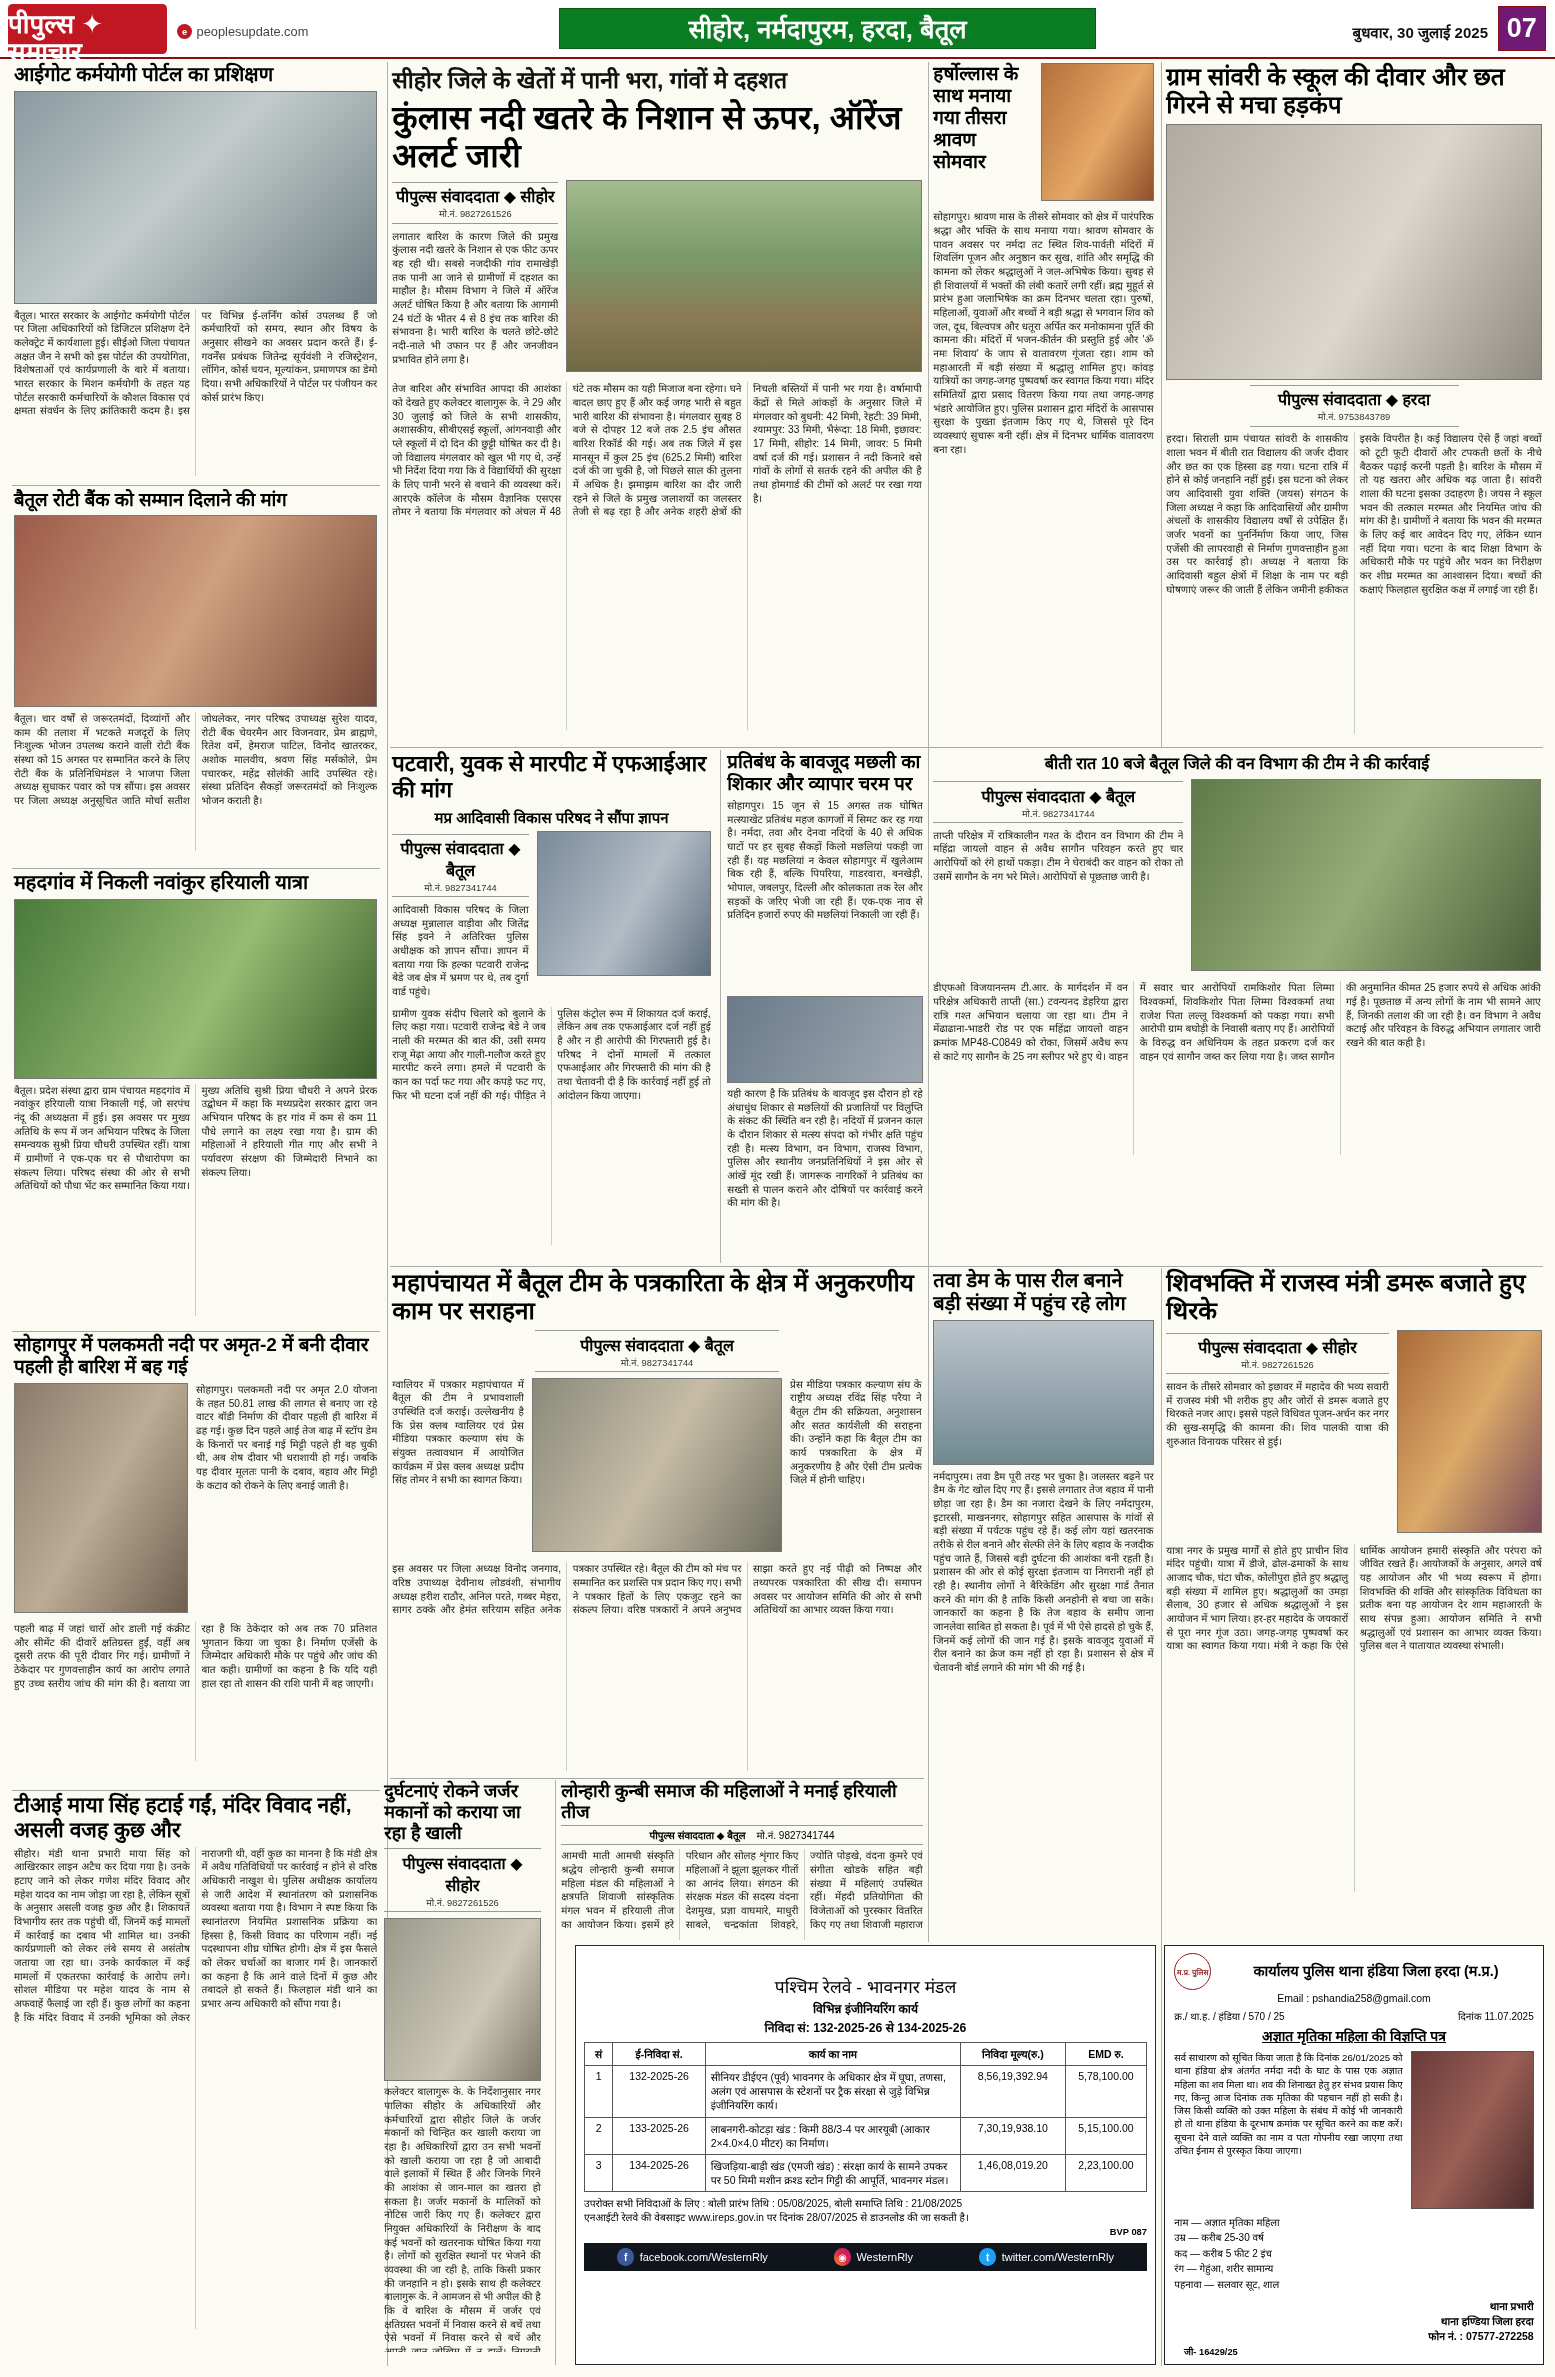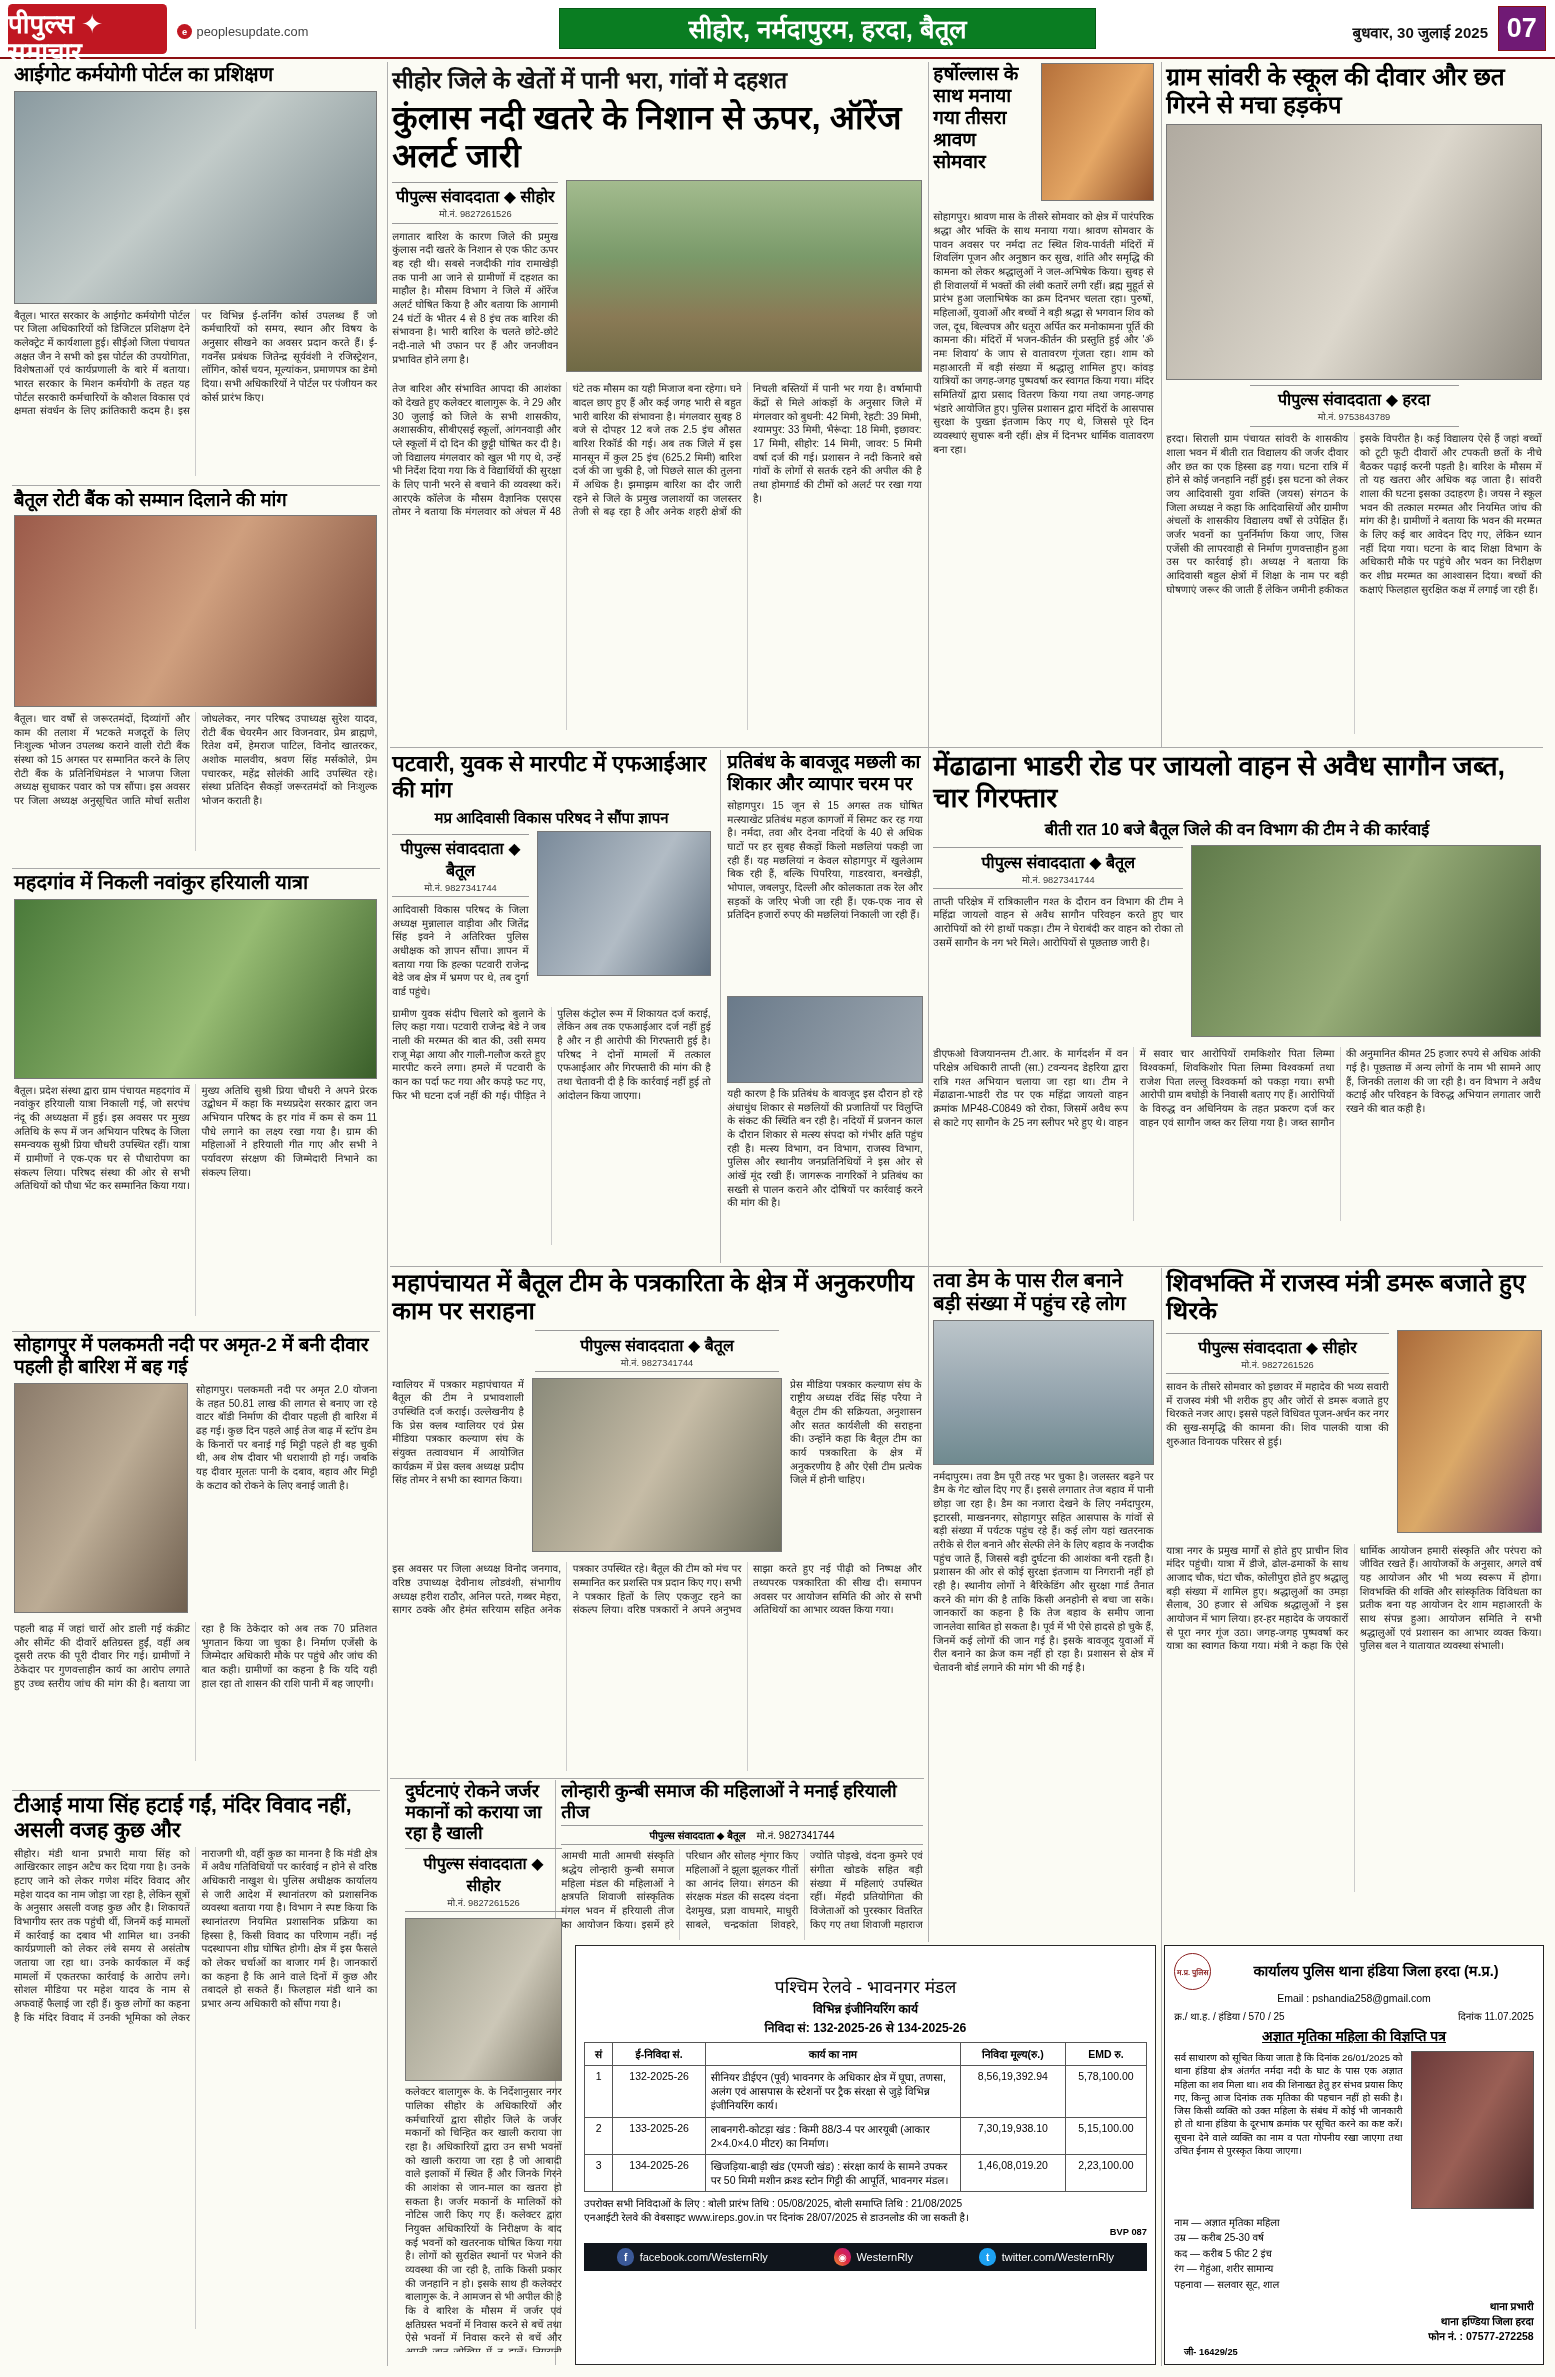--- a/index.html
+++ b/index.html
@@ -176,21 +176,21 @@
       <span class="byl-ph">मो.नं. 9827341744</span>
     </div>
     <div class="row" style="margin-bottom:5.8px">
       <div class="body grow" style="height:174px">ग्वालियर में पत्रकार महापंचायत में बैतूल की टीम ने प्रभावशाली उपस्थिति दर्ज कराई। उल्लेखनीय है कि प्रेस क्लब ग्वालियर एवं प्रेस मीडिया पत्रकार कल्याण संघ के संयुक्त तत्वावधान में आयोजित कार्यक्रम में प्रेस क्लब अध्यक्ष प्रदीप सिंह तोमर ने सभी का स्वागत किया।</div>
       <div class="photo" style="width:250px;height:174px;flex:none;background:linear-gradient(120deg,#8a8a7a,#c6bca6 50%,#6f6f5f)"></div>
       <div class="body grow" style="height:174px">प्रेस मीडिया पत्रकार कल्याण संघ के राष्ट्रीय अध्यक्ष रविंद्र सिंह परैया ने बैतूल टीम की सक्रियता, अनुशासन और सतत कार्यशैली की सराहना की। उन्होंने कहा कि बैतूल टीम का कार्य पत्रकारिता के क्षेत्र में अनुकरणीय है और ऐसी टीम प्रत्येक जिले में होनी चाहिए।</div>
     </div>
     <div class="body cols3" style="height:209px">इस अवसर पर जिला अध्यक्ष विनोद जनगाव, वरिष्ठ उपाध्यक्ष देवीनाथ लोडवंशी, संभागीय अध्यक्ष हरीश राठौर, अनिल परते, गब्बर मेहरा, सागर ठक्के और हेमंत सरियाम सहित अनेक पत्रकार उपस्थित रहे। बैतूल की टीम को मंच पर सम्मानित कर प्रशस्ति पत्र प्रदान किए गए। सभी ने पत्रकार हितों के लिए एकजुट रहने का संकल्प लिया। वरिष्ठ पत्रकारों ने अपने अनुभव साझा करते हुए नई पीढ़ी को निष्पक्ष और तथ्यपरक पत्रकारिता की सीख दी। समापन अवसर पर आयोजन समिति की ओर से सभी अतिथियों का आभार व्यक्त किया गया।</div>
   </article>
 
-  <article class="art" style="left:403px;top:1780px;width:161px;height:585px">
+  <article class="art" style="left:382px;top:1780px;width:161px;height:585px">
     <h2 class="hl" style="font-size:18px">दुर्घटनाएं रोकने जर्जर मकानों को कराया जा रहा है खाली</h2>
     <div class="byl">
       <span class="byl-who">पीपुल्स संवाददाता ◆ सीहोर</span>
       <span class="byl-ph">मो.नं. 9827261526</span>
     </div>
     <div class="photo" style="height:163px;background:linear-gradient(120deg,#9a9a8a,#ccc7b7 60%,#7f7a6a)"></div>
     <div class="body" style="height:267px">कलेक्टर बालागुरू के. के निर्देशानुसार नगर पालिका सीहोर के अधिकारियों और कर्मचारियों द्वारा सीहोर जिले के जर्जर मकानों को चिन्हित कर खाली कराया जा रहा है। अधिकारियों द्वारा उन सभी भवनों को खाली कराया जा रहा है जो आबादी वाले इलाकों में स्थित हैं और जिनके गिरने की आशंका से जान-माल का खतरा हो सकता है। जर्जर मकानों के मालिकों को नोटिस जारी किए गए हैं। कलेक्टर द्वारा नियुक्त अधिकारियों के निरीक्षण के बाद कई भवनों को खतरनाक घोषित किया गया है। लोगों को सुरक्षित स्थानों पर भेजने की व्यवस्था की जा रही है, ताकि किसी प्रकार की जनहानि न हो। इसके साथ ही कलेक्टर बालागुरू के. ने आमजन से भी अपील की है कि वे बारिश के मौसम में जर्जर एवं क्षतिग्रस्त भवनों में निवास करने से बचें तथा ऐसे भवनों में निवास करने से बचें और अपनी जान जोखिम में न डालें। निगरानी दल लगातार क्षेत्र का भ्रमण कर रहे हैं।</div>
   </article>
 
   <article class="art" style="left:559px;top:1780px;width:366px;height:160px">
@@ -267,21 +267,20 @@
     <div class="body" style="height:511px">सोहागपुर। श्रावण मास के तीसरे सोमवार को क्षेत्र में पारंपरिक श्रद्धा और भक्ति के साथ मनाया गया। श्रावण सोमवार के पावन अवसर पर नर्मदा तट स्थित शिव-पार्वती मंदिरों में शिवलिंग पूजन और अनुष्ठान कर सुख, शांति और समृद्धि की कामना को लेकर श्रद्धालुओं ने जल-अभिषेक किया। सुबह से ही शिवालयों में भक्तों की लंबी कतारें लगी रहीं। ब्रह्म मुहूर्त से प्रारंभ हुआ जलाभिषेक का क्रम दिनभर चलता रहा। पुरुषों, महिलाओं, युवाओं और बच्चों ने बड़ी श्रद्धा से भगवान शिव को जल, दूध, बिल्वपत्र और धतूरा अर्पित कर मनोकामना पूर्ति की कामना की। मंदिरों में भजन-कीर्तन की प्रस्तुति हुई और 'ॐ नमः शिवाय' के जाप से वातावरण गूंजता रहा। शाम को महाआरती में बड़ी संख्या में श्रद्धालु शामिल हुए। कांवड़ यात्रियों का जगह-जगह पुष्पवर्षा कर स्वागत किया गया। मंदिर समितियों द्वारा प्रसाद वितरण किया गया तथा जगह-जगह भंडारे आयोजित हुए। पुलिस प्रशासन द्वारा मंदिरों के आसपास सुरक्षा के पुख्ता इंतजाम किए गए थे, जिससे पूरे दिन व्यवस्थाएं सुचारू बनी रहीं। क्षेत्र में दिनभर धार्मिक वातावरण बना रहा।</div>
   </article>
 
   <article class="art" style="left:931px;top:1268px;width:225px;height:672px">
     <h2 class="hl" style="font-size:20px">तवा डेम के पास रील बनाने बड़ी संख्या में पहुंच रहे लोग</h2>
     <div class="photo" style="height:145px;background:linear-gradient(180deg,#bcc5ca,#8fa0aa 60%,#6f8a8f)"></div>
     <div class="body" style="height:430px">नर्मदापुरम। तवा डैम पूरी तरह भर चुका है। जलस्तर बढ़ने पर डैम के गेट खोल दिए गए हैं। इससे लगातार तेज बहाव में पानी छोड़ा जा रहा है। डैम का नजारा देखने के लिए नर्मदापुरम, इटारसी, माखननगर, सोहागपुर सहित आसपास के गांवों से बड़ी संख्या में पर्यटक पहुंच रहे हैं। कई लोग यहां खतरनाक तरीके से रील बनाने और सेल्फी लेने के लिए बहाव के नजदीक पहुंच जाते हैं, जिससे बड़ी दुर्घटना की आशंका बनी रहती है। प्रशासन की ओर से कोई सुरक्षा इंतजाम या निगरानी नहीं हो रही है। स्थानीय लोगों ने बैरिकेडिंग और सुरक्षा गार्ड तैनात करने की मांग की है ताकि किसी अनहोनी से बचा जा सके। जानकारों का कहना है कि तेज बहाव के समीप जाना जानलेवा साबित हो सकता है। पूर्व में भी ऐसे हादसे हो चुके हैं, जिनमें कई लोगों की जान गई है। इसके बावजूद युवाओं में रील बनाने का क्रेज कम नहीं हो रहा है। प्रशासन से क्षेत्र में चेतावनी बोर्ड लगाने की मांग भी की गई है।</div>
   </article>
 
   <article class="art" style="left:931px;top:750px;width:612px;height:513px">
-    <h2 class="hl" style="font-size:27px">मेंढाढाना भाडरी रोड पर जायलो वाहन से अवैध सागौन जब्त, चार गिरफ्तार</h2>
     <div class="subhl" style="font-size:16.3px">बीती रात 10 बजे बैतूल जिले की वन विभाग की टीम ने की कार्रवाई</div>
     <div class="row" style="margin-bottom:5.8px">
       <div style="width:250px;flex:none">
         <div class="byl">
           <span class="byl-who">पीपुल्स संवाददाता ◆ बैतूल</span>
           <span class="byl-ph">मो.नं. 9827341744</span>
         </div>
         <div class="body" style="height:139px">ताप्ती परिक्षेत्र में रात्रिकालीन गश्त के दौरान वन विभाग की टीम ने महिंद्रा जायलो वाहन से अवैध सागौन परिवहन करते हुए चार आरोपियों को रंगे हाथों पकड़ा। टीम ने घेराबंदी कर वाहन को रोका तो उसमें सागौन के नग भरे मिले। आरोपियों से पूछताछ जारी है।</div>
       </div>
       <div class="photo grow" style="height:192px;background:linear-gradient(120deg,#5f7a4a,#96ac77 50%,#4a5f3a)"></div>

